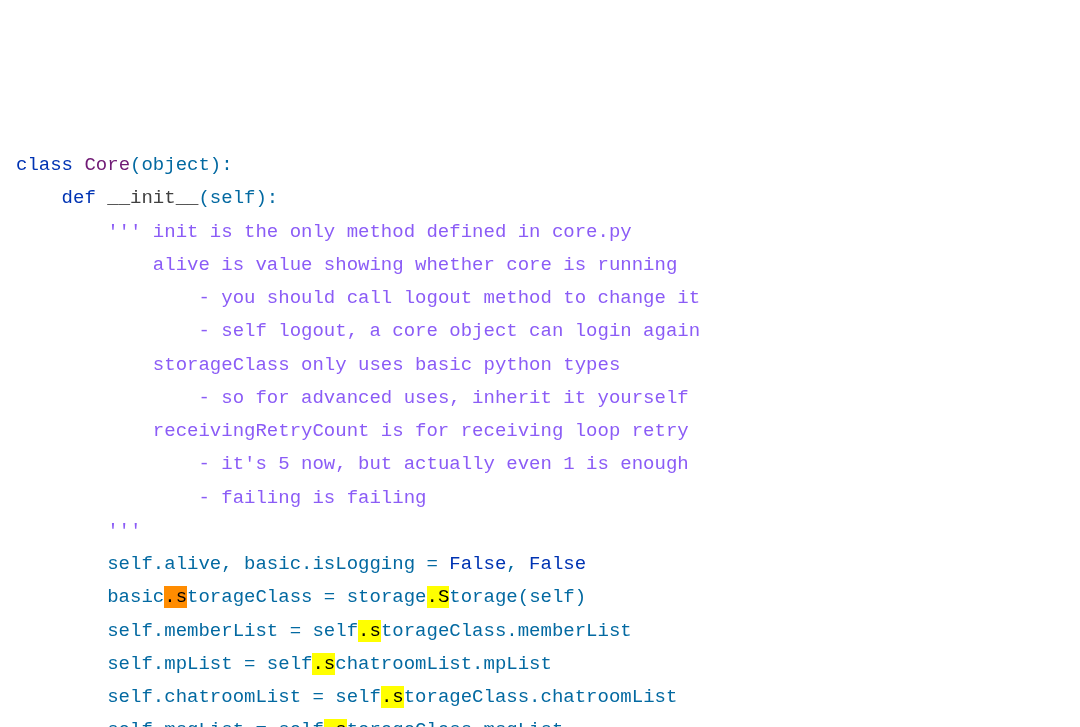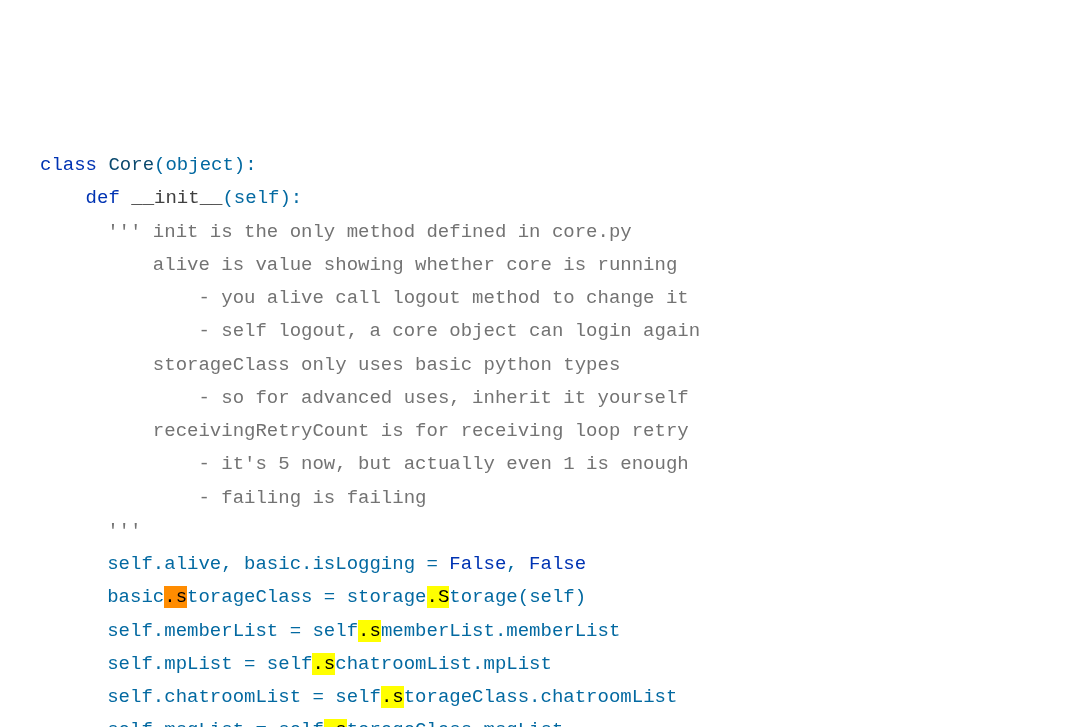--- a/index.html
+++ b/index.html
@@ -8,49 +8,49 @@
     background: #ffffff;
     font-family: "Menlo", "Consolas", "Courier New", monospace;
     font-size: 19px;
     line-height: 1.75;
     color: #000000;
     white-space: pre;
   }
   .code-block {
     display: block;
   }
-  .kw { color: #0033b3; margin-left: 24px; }
-  .cls { color: #0c4a6e; margin-top: 28px; }
+  .kw { color: #0033b3; }
+  .cls { color: #701a75; margin-top: 28px; }
   .fn { color: #404040; }
-  .str { color: #737373; }
+  .str { color: #8b5cf6; }
   .const { color: #0033b3; text-align: right; }
   .plain { color: #0369a1; }
   .hl-orange { background: #ff8c00; }
   .hl-yellow { background: #ffff00; }
 </style>
 </head>
 <body>
 
 
 
 <div class="code-block"><span><span class="kw">class</span><span> </span><span class="cls">Core</span><span class="plain">(object):</span></span>
 <span><span>    </span><span class="kw">def</span><span> </span><span class="fn">__init__</span><span class="plain">(self):</span></span>
 <span><span>        </span><span class="str">''' init is the only method defined in core.py</span></span>
 <span><span>            </span><span class="str">alive is value showing whether core is running</span></span>
-<span><span>                </span><span class="str">- you alive call logout method to change it</span></span>
+<span><span>                </span><span class="str">- you should call logout method to change it</span></span>
 <span><span>                </span><span class="str">- self logout, a core object can login again</span></span>
 <span><span>            </span><span class="str">storageClass only uses basic python types</span></span>
 <span><span>                </span><span class="str">- so for advanced uses, inherit it yourself</span></span>
 <span><span>            </span><span class="str">receivingRetryCount is for receiving loop retry</span></span>
 <span><span>                </span><span class="str">- it's 5 now, but actually even 1 is enough</span></span>
 <span><span>                </span><span class="str">- failing is failing</span></span>
 <span><span>        </span><span class="str">'''</span></span>
 <span><span>        </span><span class="plain">self.alive, basic.isLogging = </span><span class="const">False</span><span class="plain">, </span><span class="const">False</span></span>
 <span><span>        </span><span class="plain">basic</span><span class="hl-orange">.s</span><span class="plain">torageClass = storage</span><span class="hl-yellow">.S</span><span class="plain">torage(self)</span></span>
-<span><span>        </span><span class="plain">self.memberList = self</span><span class="hl-yellow">.s</span><span class="plain">memberList.memberList</span></span>
+<span><span>        </span><span class="plain">self.memberList = self</span><span class="hl-yellow">.s</span><span class="plain">torageClass.memberList</span></span>
 <span><span>        </span><span class="plain">self.mpList = self</span><span class="hl-yellow">.s</span><span class="plain">chatroomList.mpList</span></span>
 <span><span>        </span><span class="plain">self.chatroomList = self</span><span class="hl-yellow">.s</span><span class="plain">torageClass.chatroomList</span></span>
 <span><span>        </span><span class="plain">self.msgList = self</span><span class="hl-yellow">.s</span><span class="plain">torageClass.msgList</span></span>
 
 
 </div>
 
 
 
 

